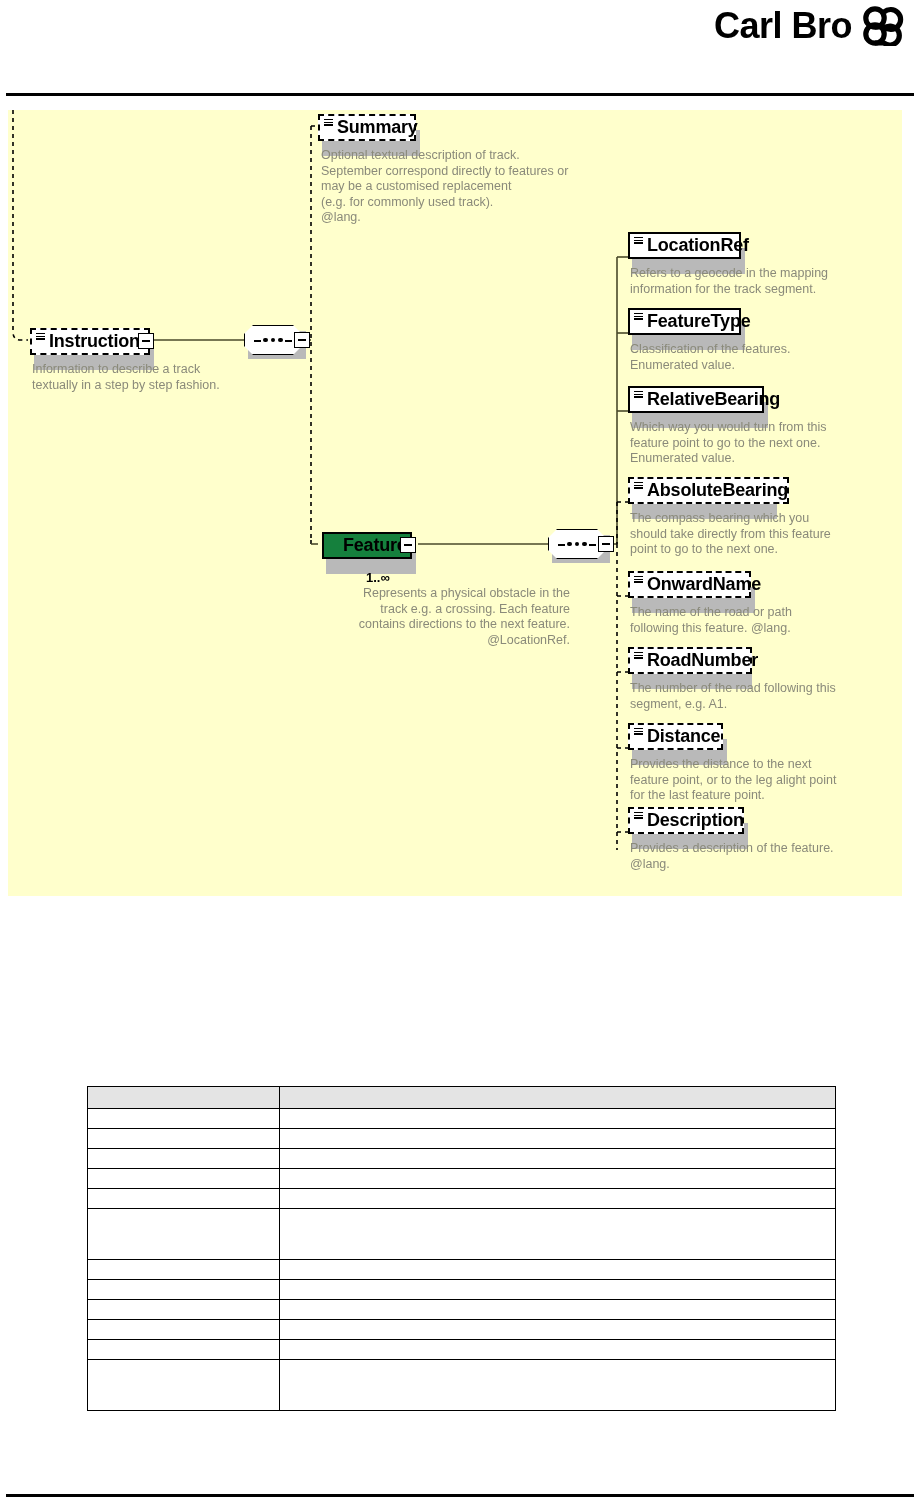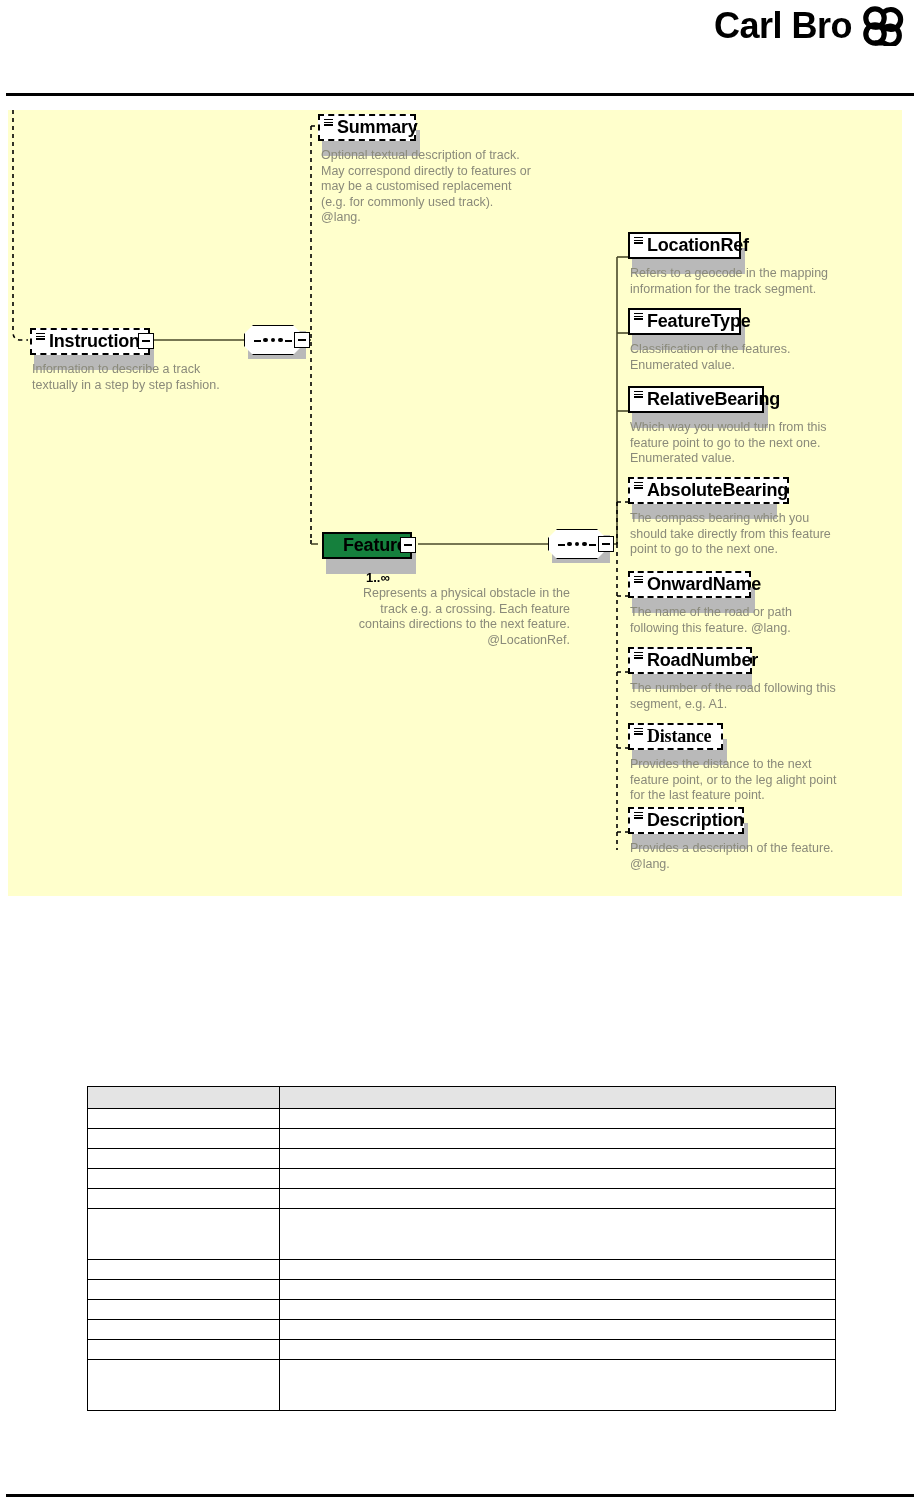--- a/index.html
+++ b/index.html
@@ -298,21 +298,21 @@
   <div class="node-shadow" style="left:314px; top:20px; width:98px; height:26px;"></div>
   <div class="node dashed" style="left:310px; top:4px; width:98px;">
     <span class="glyph">
         <i></i>
         <i></i>
         <i></i>
       </span>
     <span>Summary</span>
   </div>
   <div class="ann" style="left:313px; top:38px; width:250px;">Optional textual description of track.
-May correspond directly to features or
+September correspond directly to features or
 may be a customised replacement
 (e.g. for commonly used track).
 @lang.</div>
 
   <div class="node-shadow" style="left:318px; top:438px; width:90px; height:26px;"></div>
   <div class="node solid complex" style="left:314px; top:422px; width:90px;">
     <span style="padding-left:2px;">Feature</span>
   </div>
   <div class="handle" style="left:392px; top:427px;"></div>
   <svg style="position:absolute;left:360px;top:448px;" width="22" height="14">
@@ -403,21 +403,21 @@
         <i></i>
         <i></i>
         <i></i>
       </span>
     <span>RoadNumber</span>
   </div>
   <div class="ann" style="left:622px; top:571px; width:262px;">The number of the road following this
 segment, e.g. A1.</div>
 
   <div class="node-shadow" style="left:624px; top:629px; width:95px; height:26px;"></div>
-  <div class="node dashed" style="left:620px; top:613px; width:95px;font-family:Liberation Serif, serif;">
+  <div class="node dashed" style="left:620px; top:613px; width:95px;">
     <span class="glyph">
         <i></i>
         <i></i>
         <i></i>
       </span>
     <span>Distance</span>
   </div>
   <div class="ann" style="left:622px; top:647px; width:262px;">Provides the distance to the next
 feature point, or to the leg alight point
 for the last feature point.</div>

